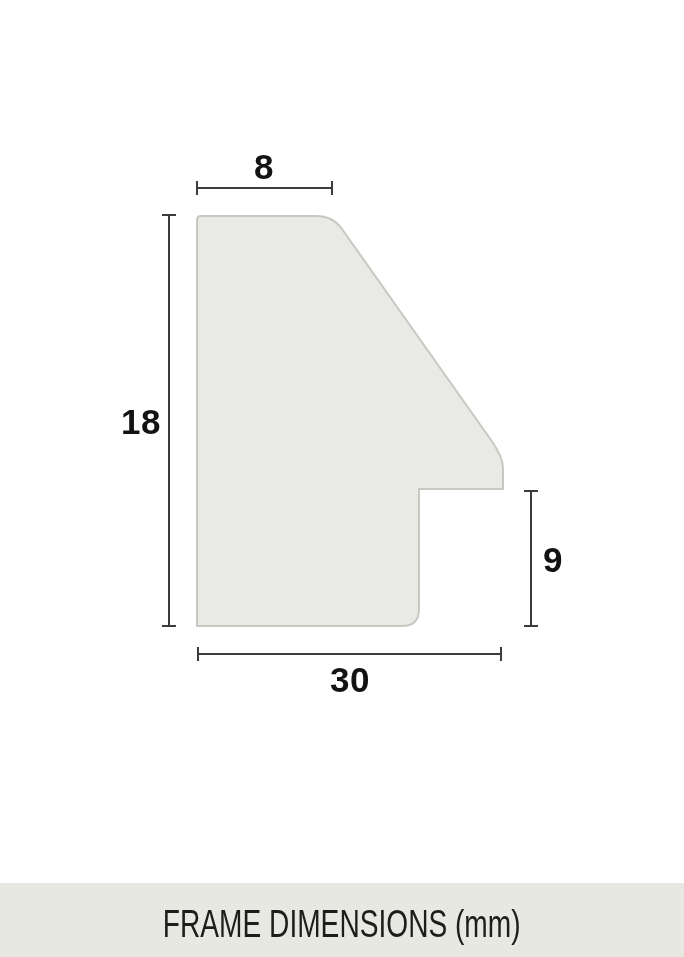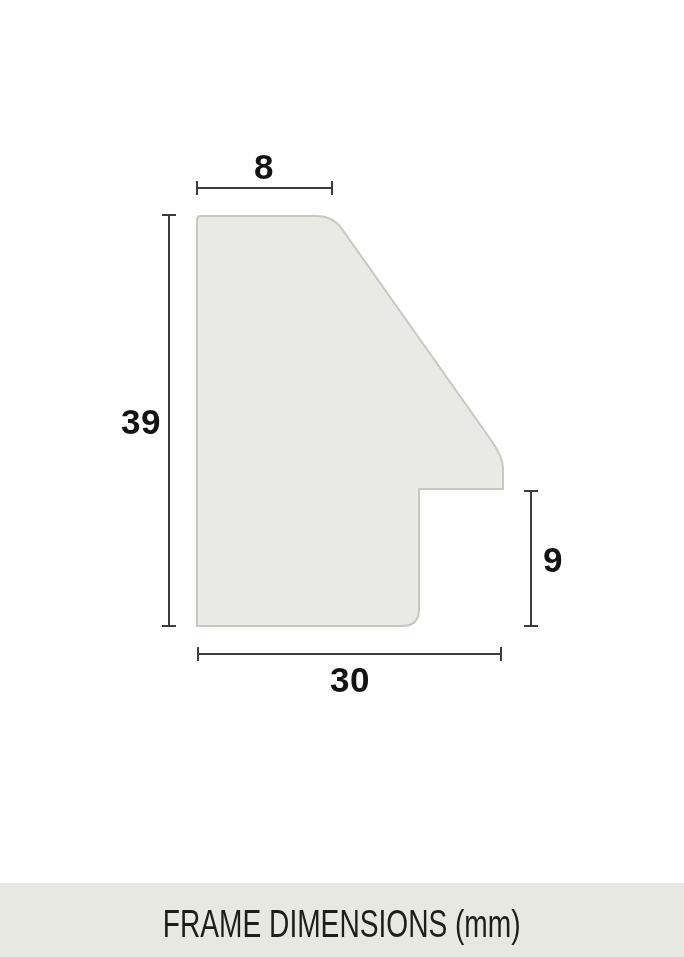--- a/index.html
+++ b/index.html
@@ -96,21 +96,21 @@
 
       <path class="dim" d="M 162 215 H 176 M 169 215 V 626 M 162 626 H 176" stroke="#3c3c3c"></path>
 
       <path class="dim" d="M 524 491 H 538 M 531 491 V 626 M 524 626 H 538" stroke="#3c3c3c"></path>
 
       <path class="dim" d="M 198 647 V 661 M 198 654 H 501 M 501 647 V 661" stroke="#3c3c3c"></path>
     </svg>
 
     <div class="dim-label" style="left: 264px; top: 166px;">8</div>
 
-    <div class="dim-label" style="left: 141px; top: 421px;">39</div>
+    <div class="dim-label" style="left: 141px; top: 421px;">18</div>
 
     <div class="dim-label" style="left: 553px; top: 559px;">9</div>
 
     <div class="dim-label" style="left: 350px; top: 679px;">30</div>
   </div>
 
   <div class="footer">
     <span class="footer-label">FRAME DIMENSIONS (mm)</span>
   </div>
 

